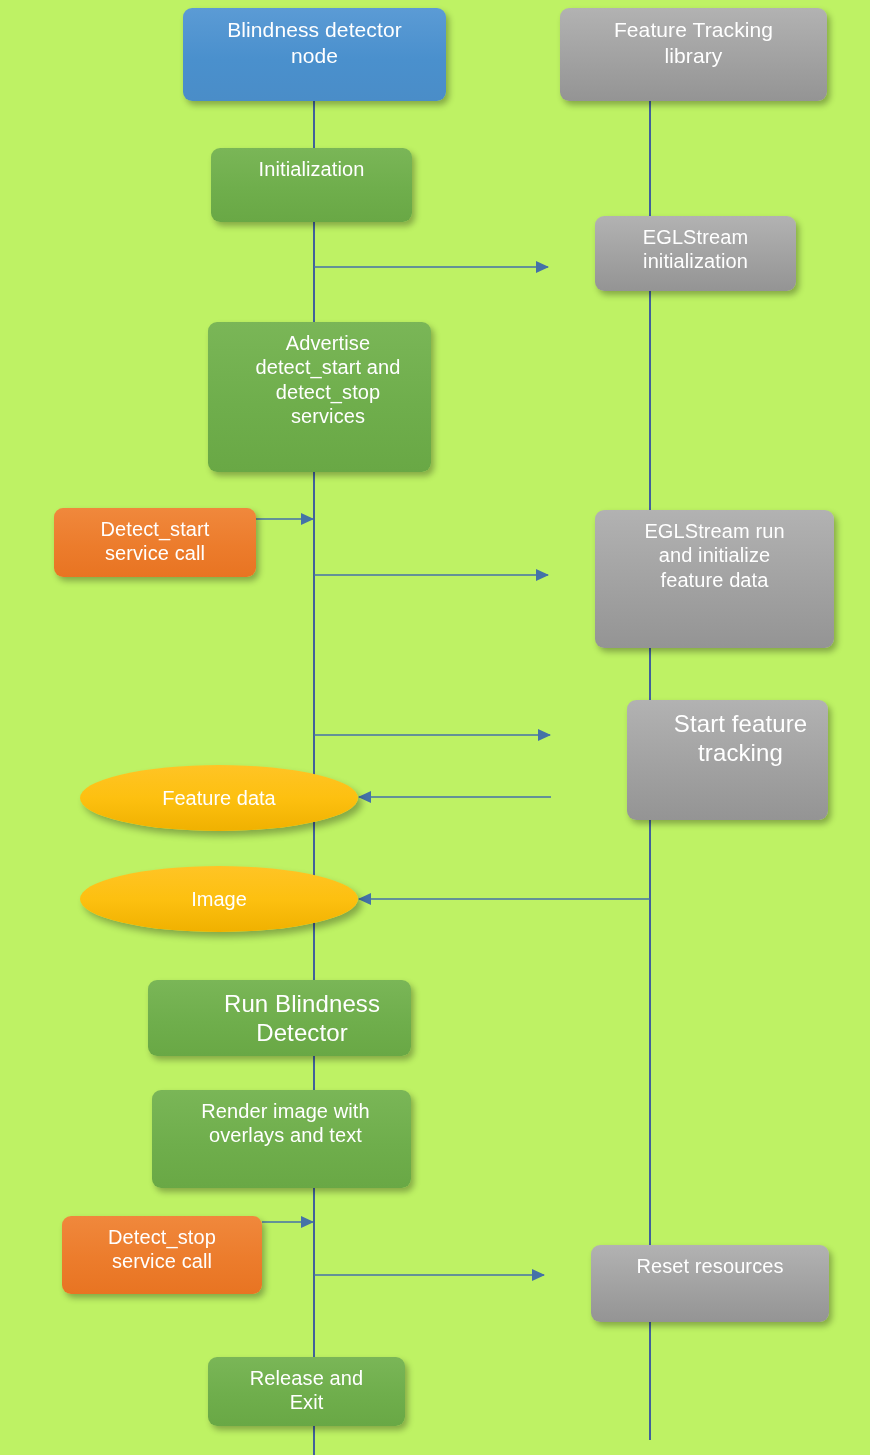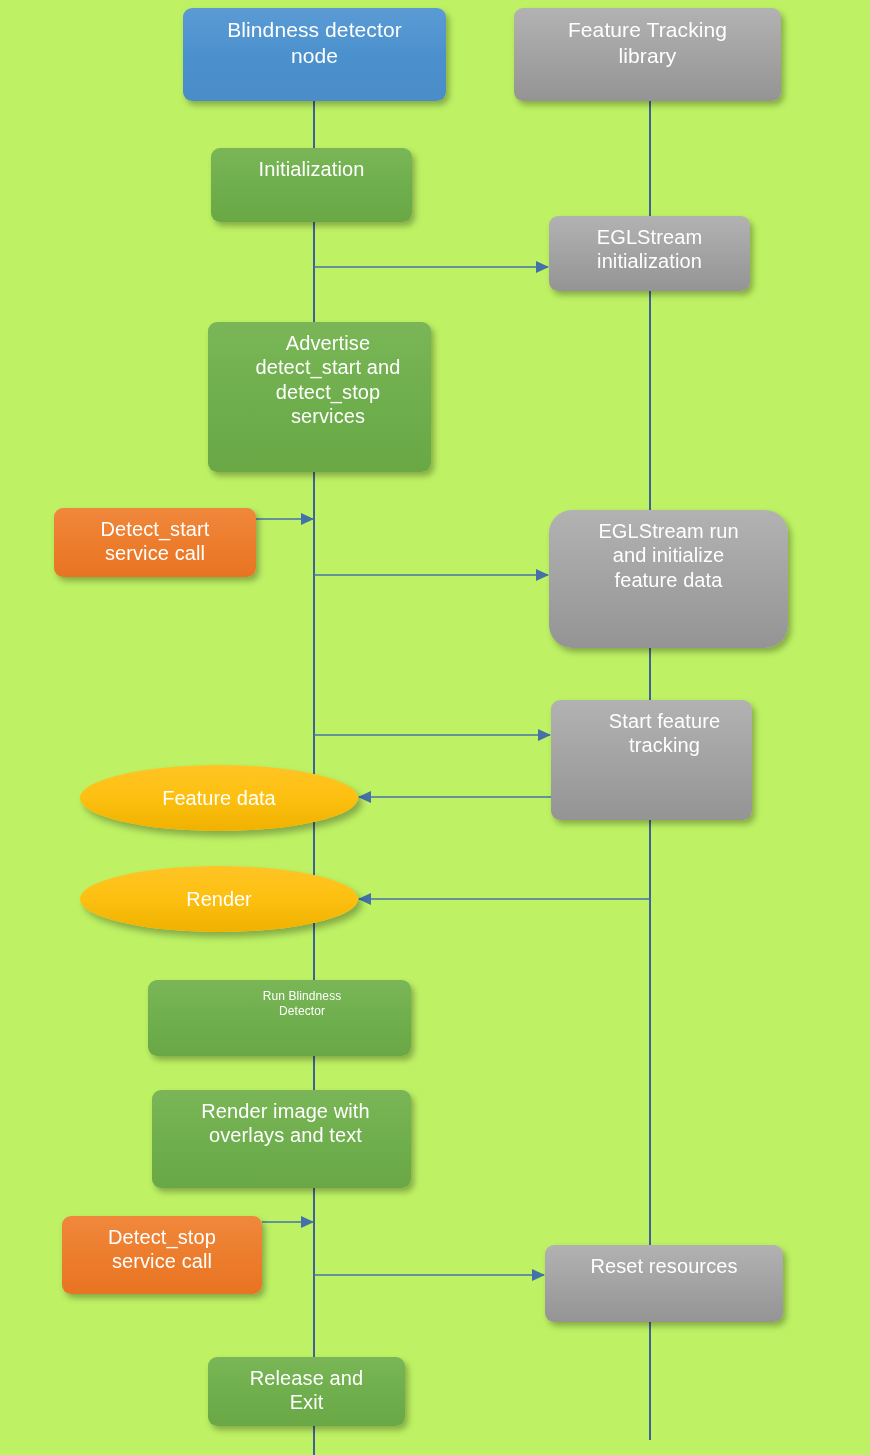--- a/index.html
+++ b/index.html
@@ -34,20 +34,21 @@
     white-space: pre-line;
     box-shadow: 3px 4px 6px rgba(0,0,0,0.30);
     font-weight: 400;
     letter-spacing: 0.1px;
   }
   .node.blue {
     background: linear-gradient(to bottom, #5b9bd5 0%, #4a90cd 55%, #4a8dc8 100%);
   }
   .node.gray {
     background: linear-gradient(to bottom, #b2b2b2 0%, #a3a3a3 50%, #949494 100%);
+    margin-left: 46px;
   }
   .node.green {
     background: linear-gradient(to bottom, #7ab657 0%, #6fae4c 55%, #69a845 100%);
   }
   .node.orange {
     background: linear-gradient(to bottom, #f0883c 0%, #ec7c2c 55%, #e87422 100%);
   }
   .ellipse {
     position: absolute;
     box-sizing: border-box;
@@ -137,34 +138,34 @@
 library</div>
       <div class="node green" style="left: 211px; top: 148px; width: 201px; height: 74px; font-size: 20px;">Initialization</div>
       <div class="node gray" style="left: 549px; top: 216px; width: 201px; height: 75px; font-size: 20px;">EGLStream
 initialization</div>
       <div class="node green" style="left: 208px; top: 322px; width: 223px; height: 150px; font-size: 20px; padding-left: 17px;">Advertise
 detect_start and
 detect_stop
 services</div>
       <div class="node orange" style="left: 54px; top: 508px; width: 202px; height: 69px; font-size: 20px;">Detect_start
 service call</div>
-      <div class="node gray" style="left: 549px; top: 510px; width: 239px; height: 138px; font-size: 20px; border-radius: 23px;">EGLStream run
+      <div class="node gray" style="left: 549px; top: 510px; width: 239px; height: 138px; font-size: 20px;">EGLStream run
 and initialize
 feature data</div>
-      <div class="node gray" style="left: 551px; top: 700px; width: 201px; height: 120px; font-size: 20px; padding-left: 26px;">Start feature
+      <div class="node gray" style="left: 581px; top: 700px; width: 201px; height: 120px; font-size: 24px; padding-left: 26px;">Start feature
 tracking</div>
-      <div class="node green" style="left: 148px; top: 980px; width: 263px; height: 76px; font-size: 12px; padding-left: 45px;">Run Blindness
+      <div class="node green" style="left: 148px; top: 980px; width: 263px; height: 76px; font-size: 24px; padding-left: 45px;">Run Blindness
 Detector</div>
       <div class="node green" style="left: 152px; top: 1090px; width: 259px; height: 98px; font-size: 20px; padding-left: 8px;">Render image with
 overlays and text</div>
       <div class="node orange" style="left: 62px; top: 1216px; width: 200px; height: 78px; font-size: 20px;">Detect_stop
 service call</div>
       <div class="node gray" style="left: 545px; top: 1245px; width: 238px; height: 77px; font-size: 20px; text-align: center;">Reset resources</div>
       <div class="node green" style="left: 208px; top: 1357px; width: 197px; height: 69px; font-size: 20px;">Release and
 Exit</div>
     </div>
 
   <div id="ellipses">
       <div class="ellipse" style="left: 80px; top: 765px; width: 278px; height: 66px; font-size: 20px;">Feature data</div>
-      <div class="ellipse" style="left: 80px; top: 866px; width: 278px; height: 66px; font-size: 20px;">Render</div>
+      <div class="ellipse" style="left: 80px; top: 866px; width: 278px; height: 66px; font-size: 20px;">Image</div>
     </div>
 
 </div>
 
 </body></html>

